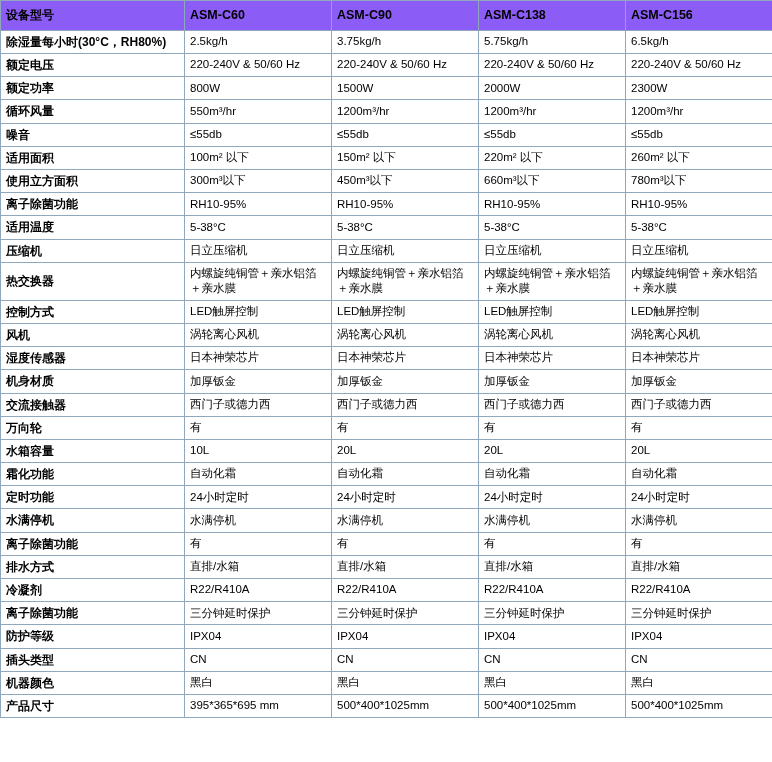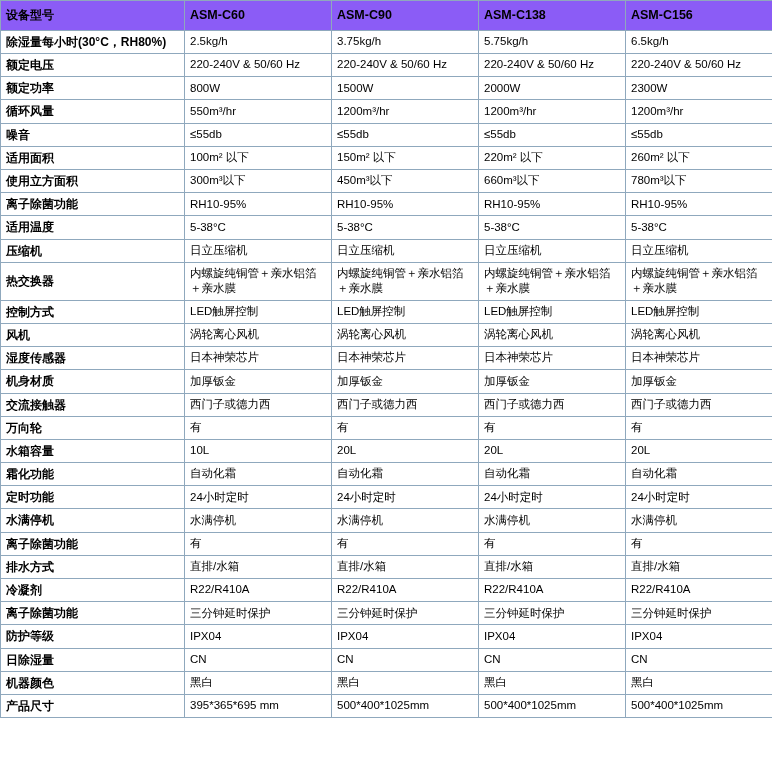--- a/index.html
+++ b/index.html
@@ -259,21 +259,21 @@
           <td class="val wrap2">三分钟延时保护</td>
         </tr>
         <tr>
           <td class="label">防护等级</td>
           <td class="val wrap2">IPX04</td>
           <td class="val wrap2">IPX04</td>
           <td class="val wrap2">IPX04</td>
           <td class="val wrap2">IPX04</td>
         </tr>
         <tr>
-          <td class="label">日除湿量</td>
+          <td class="label">插头类型</td>
           <td class="val wrap2">CN</td>
           <td class="val wrap2">CN</td>
           <td class="val wrap2">CN</td>
           <td class="val wrap2">CN</td>
         </tr>
         <tr>
           <td class="label">机器颜色</td>
           <td class="val wrap2">黑白</td>
           <td class="val wrap2">黑白</td>
           <td class="val wrap2">黑白</td>

